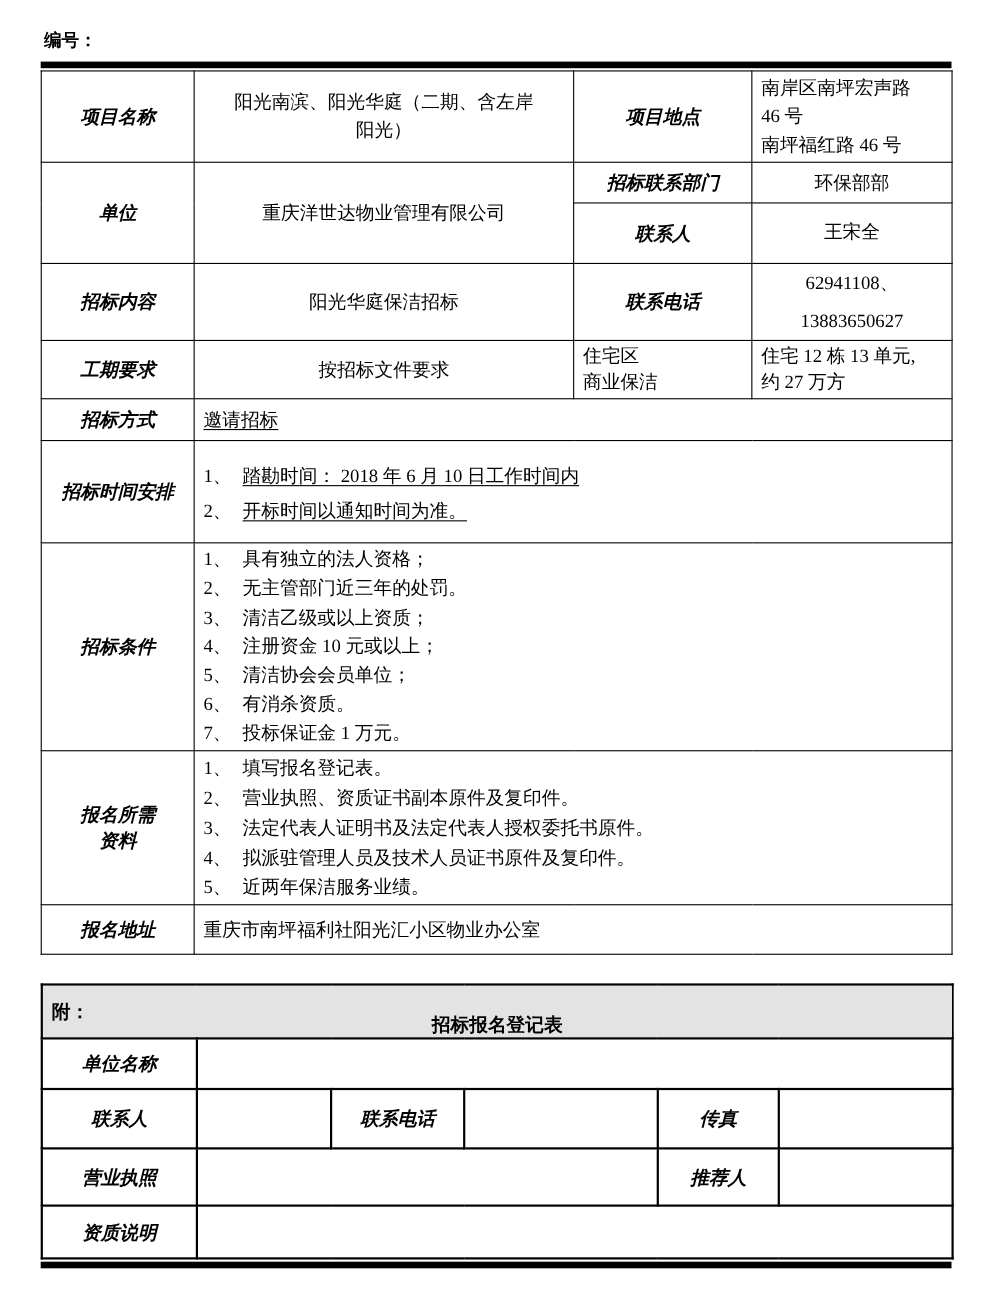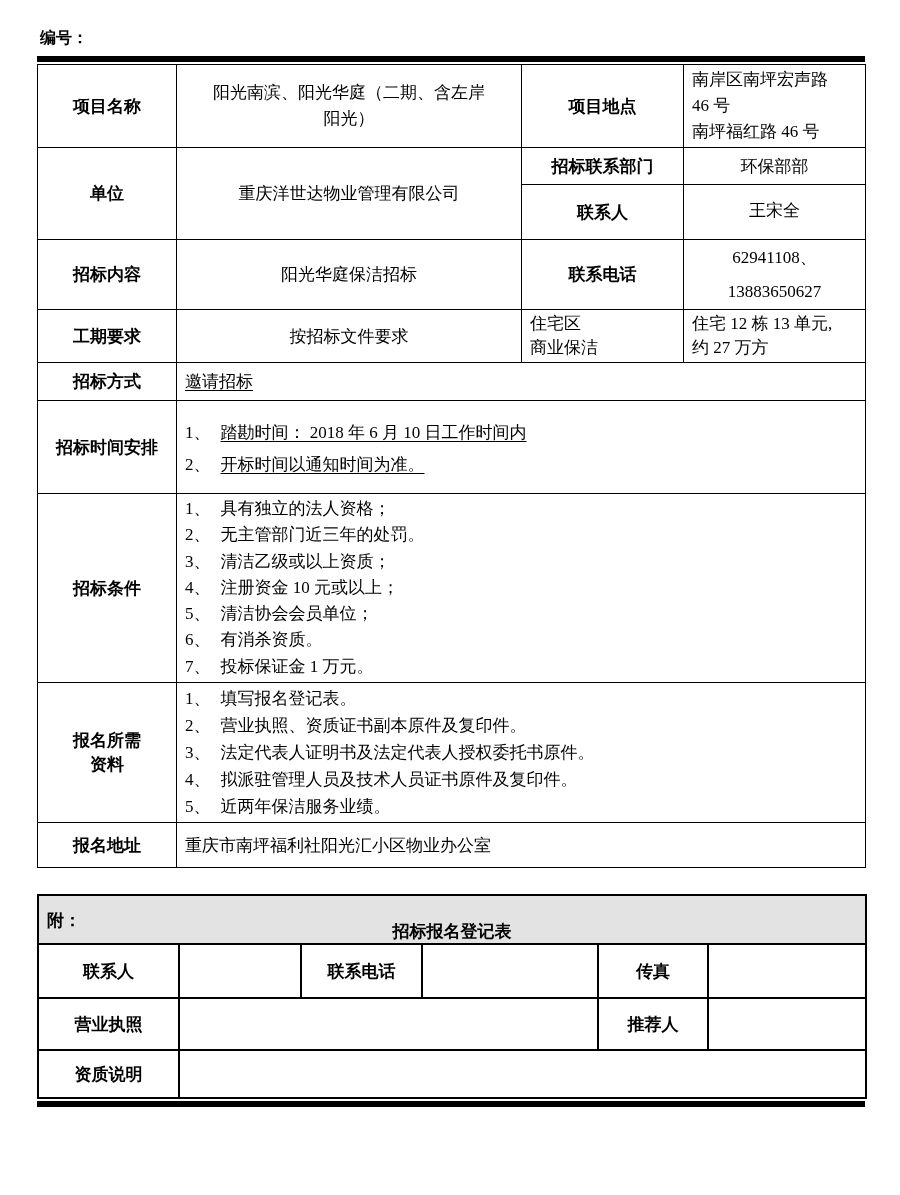--- a/index.html
+++ b/index.html
@@ -44,21 +44,21 @@
     table-layout: fixed;
     width: 828px;
   }
   .info-table { margin-top: 2px; }
   .info-table th, .info-table td {
     border: 1px solid #000;
     font-size: 17px;
     vertical-align: middle;
     overflow: hidden;
   }
-  th { font-weight: 700; text-align: center; }
+  th { font-weight: 700; text-align: center; font-style: italic; }
   td { font-weight: 400; }
   .center { text-align: center; }
   .left { text-align: left; padding: 2px 8px; }
   .pre { white-space: pre-line; }
   .bottom { vertical-align: bottom; padding-bottom: 4px; margin-top: 28px; }
   .top { vertical-align: top; padding-top: 5px; }
   .u { text-decoration: underline; text-underline-offset: 3px; }
 
   .r1 { height: 80px; }
   .r1 .pre { line-height: 26px; }
@@ -228,20 +228,24 @@
         <col style="width:110px">
         <col style="width:158px">
     </colgroup>
     <tbody>
         <tr class="reg-header-row">
       <td class="reg-header" colspan="6">
         <span class="attach">附：</span>
         <span class="reg-title">招标报名登记表</span>
       </td>
     </tr>
+    <tr class="rr1">
+      <th>单位名称</th>
+      <td colspan="5"></td>
+    </tr>
     <tr class="rr2">
       <th>联系人</th>
       <td></td>
       <th>联系电话</th>
       <td></td>
       <th>传真</th>
       <td></td>
     </tr>
     <tr class="rr3">
       <th>营业执照</th>

